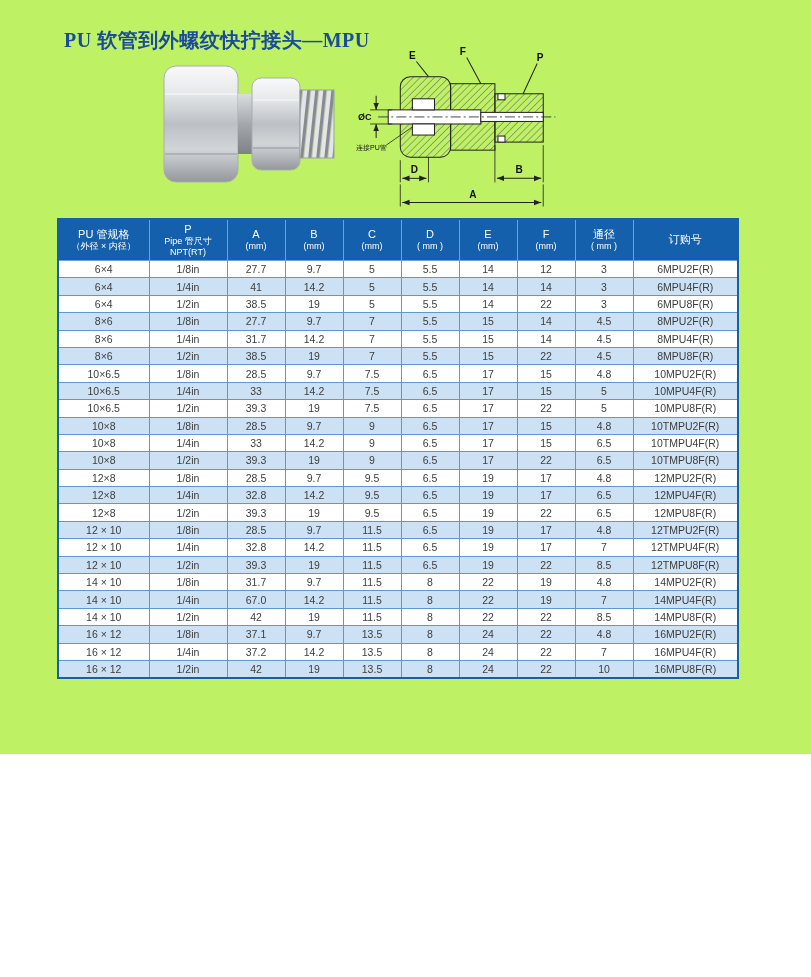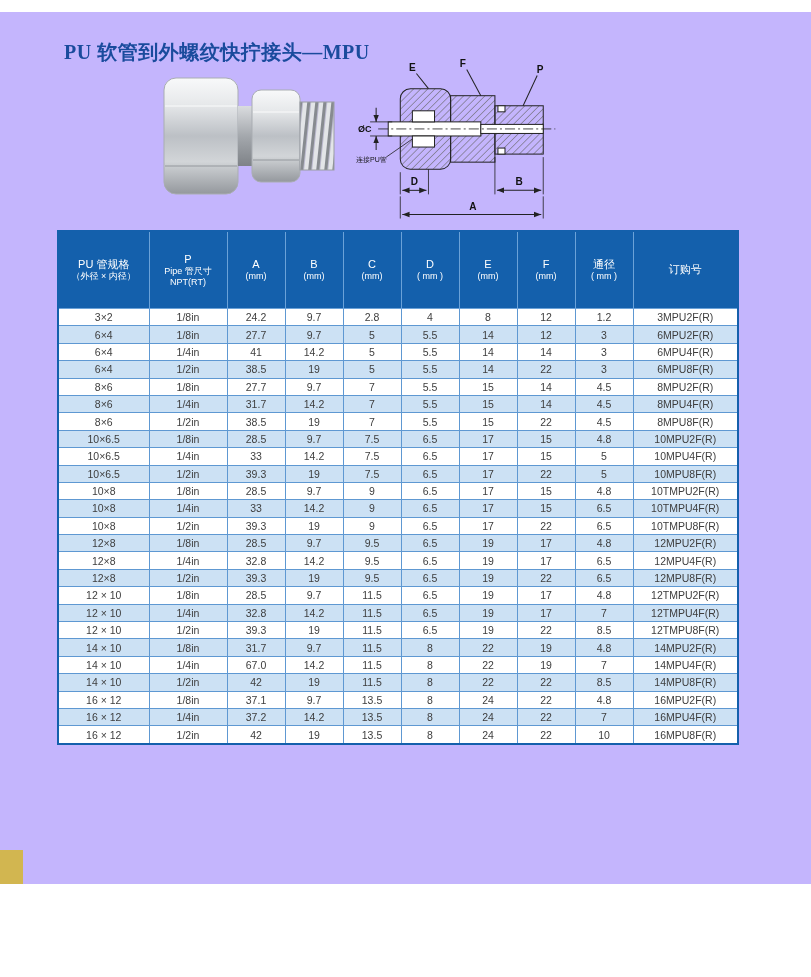--- a/index.html
+++ b/index.html
@@ -1,36 +1,35 @@
 <!DOCTYPE html>
 <html><head>
 <meta charset="utf-8">
 <style>
   html,body{margin:0;padding:0;background:#ffffff;}
   .page{
-    position:relative;width:811px;height:872px;background:#c4b5fd;overflow:hidden;
+    position:relative;width:811px;height:754px;background:#bef264;overflow:hidden;
     font-family:"Liberation Sans","DejaVu Sans",sans-serif;
-    margin-top:12px;
   }
   .page-title{
     position:absolute;left:64px;top:14px;
     font-family:"Liberation Serif","DejaVu Serif",serif;
     font-size:20px;font-weight:bold;color:#1a4b9d;letter-spacing:.5px;
   }
   .photo-wrap{position:absolute;left:158px;top:56px;width:182px;height:144px;}
   .drawing-wrap{position:absolute;left:356px;top:40px;width:302px;height:176px;}
 
   .spec-table{
     position:absolute;left:57px;top:218px;width:680px;
     border-collapse:collapse;table-layout:fixed;
     border:2px solid #1460ac;
   }
   .spec-table th{
     background:#1460ac;color:#ffffff;font-weight:normal;
-    border:1px solid #6ba2d8;padding:20px 0;vertical-align:middle;text-align:center;
+    border:1px solid #6ba2d8;padding:2px 0;vertical-align:middle;text-align:center;
     height:36px;
   }
   .spec-table th .h-main{font-size:11px;line-height:1.2;}
   .spec-table th .h-sub{font-size:9px;line-height:1.2;}
   .spec-table td{
     border:1px solid #5e98d2;height:16.4px;padding:0;
     text-align:center;vertical-align:middle;
     font-size:10.5px;color:#3d3d3d;background:#ffffff;white-space:nowrap;
   }
   .spec-table tbody tr:nth-child(even) td{background:#cce1f4;}
@@ -191,32 +190,20 @@
             <div class="h-main">通径</div>
             <div class="h-sub">( mm )</div>
           </th>
           <th>
             <div class="h-main">订购号</div>
           </th>
         </tr>
       </thead>
     <tbody>
         <tr>
-          <td>3×2</td>
-          <td>1/8in</td>
-          <td>24.2</td>
-          <td>9.7</td>
-          <td>2.8</td>
-          <td>4</td>
-          <td>8</td>
-          <td>12</td>
-          <td>1.2</td>
-          <td>3MPU2F(R)</td>
-        </tr>
-        <tr>
           <td>6×4</td>
           <td>1/8in</td>
           <td>27.7</td>
           <td>9.7</td>
           <td>5</td>
           <td>5.5</td>
           <td>14</td>
           <td>12</td>
           <td>3</td>
           <td>6MPU2F(R)</td>

